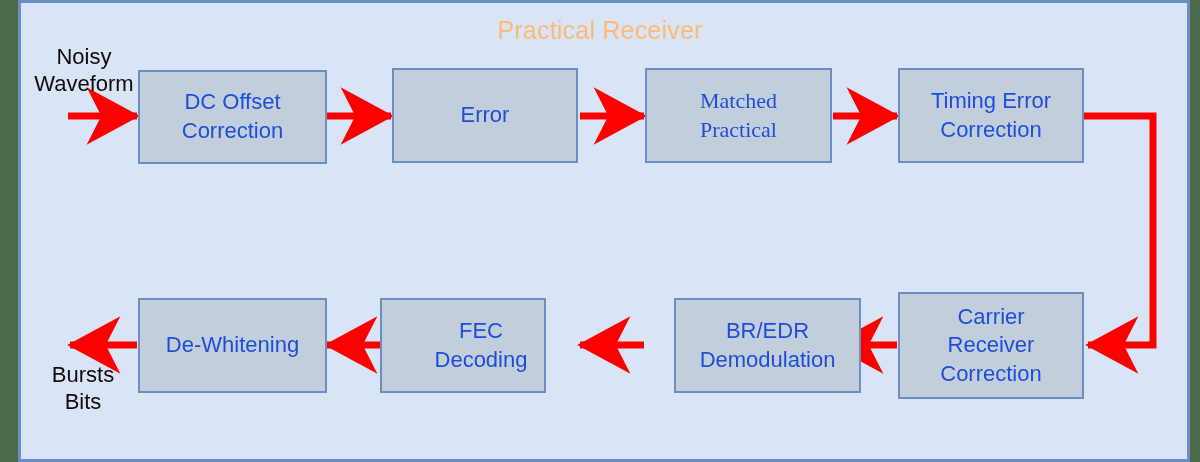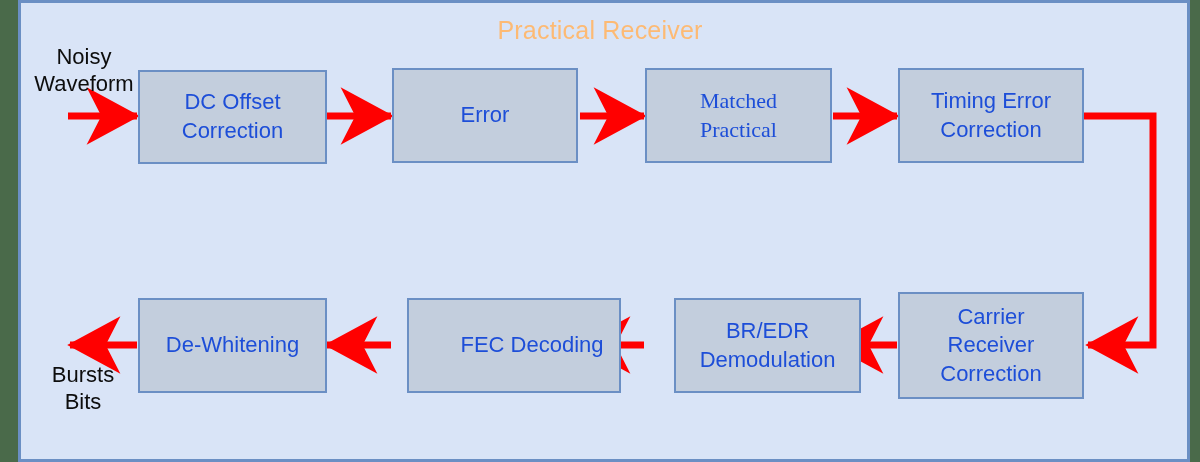--- a/index.html
+++ b/index.html
@@ -154,21 +154,21 @@
     </span>
   </div>
 
   <div class="block" style="left:674px; top:298px; width:187px; height:95px;">
     <span>
       <span>BR/EDR</span>
       <span>Demodulation</span>
     </span>
   </div>
 
-  <div class="block" style="left:407px; top:298px; width:214px; height:95px;padding-left:40px;">
+  <div class="block" style="left:380px; top:298px; width:166px; height:95px;padding-left:40px;">
     <span>
       <span>FEC Decoding</span>
     </span>
   </div>
 
   <div class="block" style="left:138px; top:298px; width:189px; height:95px;">
     <span>
       <span>De-Whitening</span>
     </span>
   </div>

